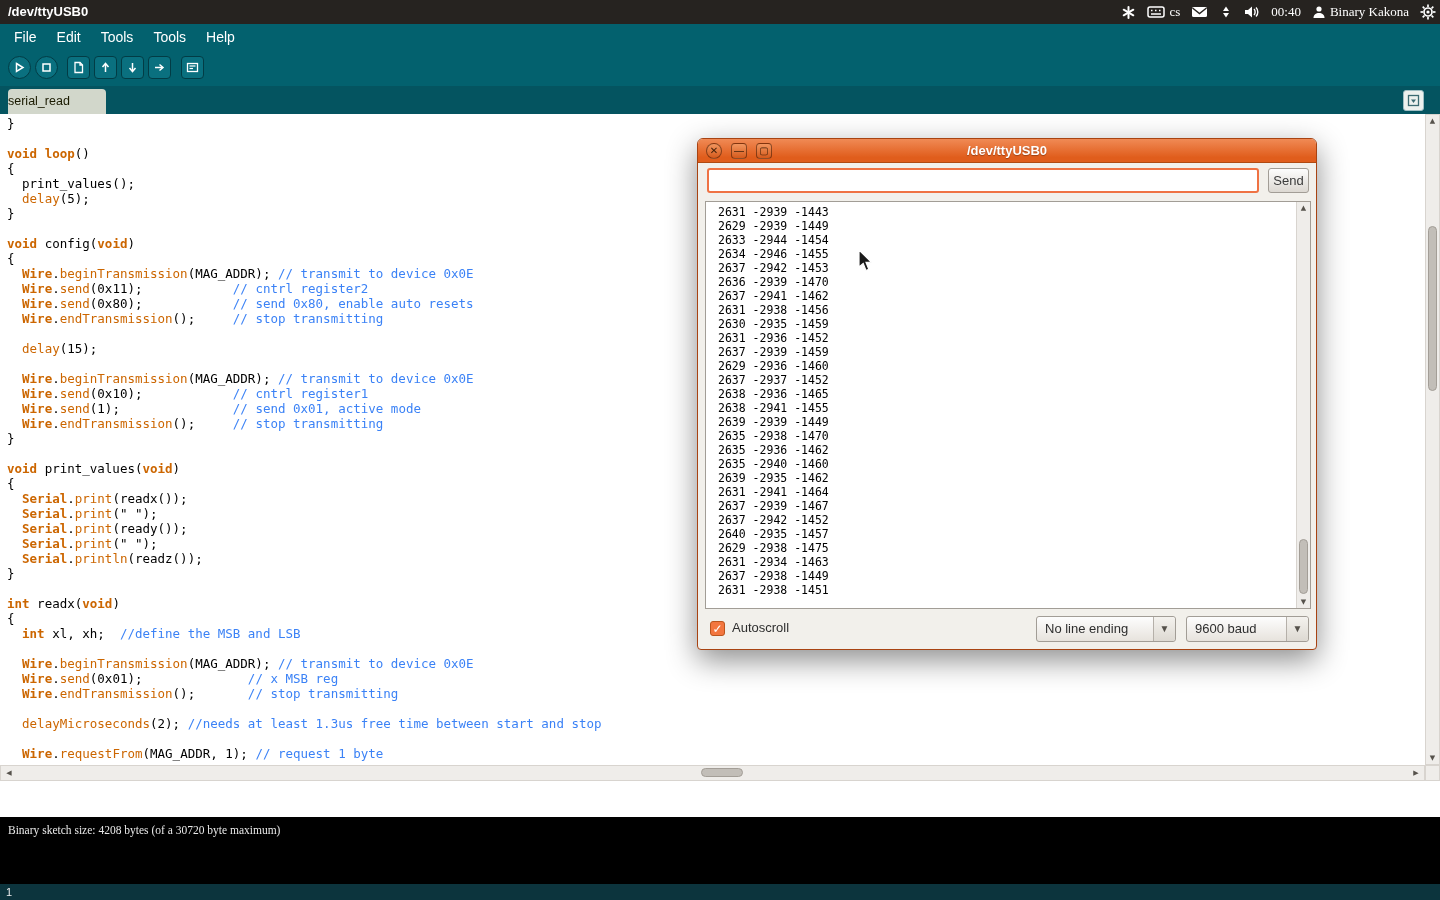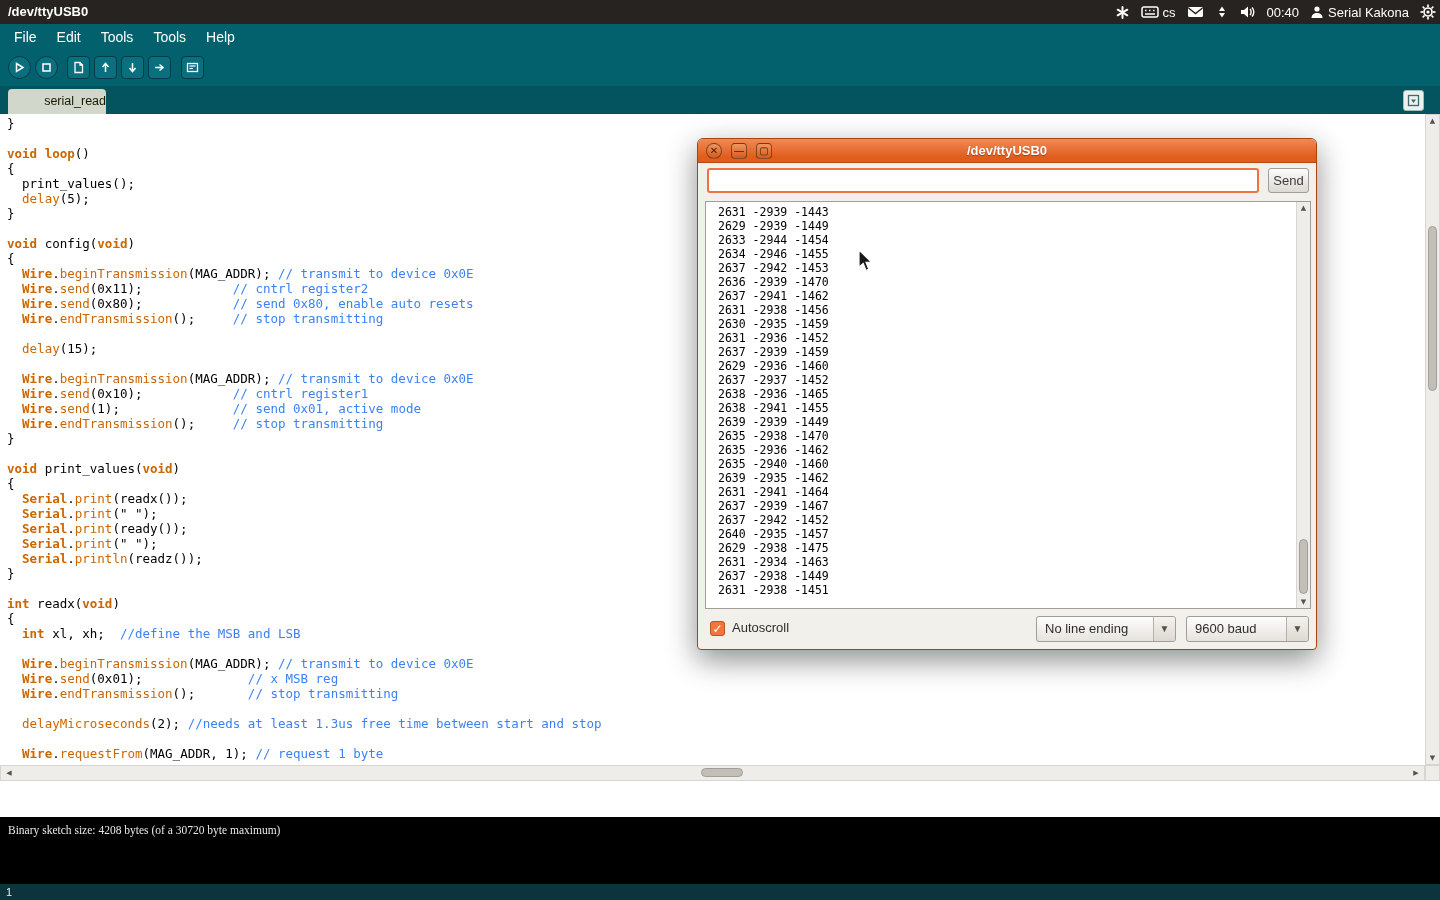--- a/index.html
+++ b/index.html
@@ -4,33 +4,33 @@
 <style>
   * { margin:0; padding:0; box-sizing:border-box; }
   html,body { width:1440px; height:900px; overflow:hidden; background:#000; }
   body { font-family:"Liberation Sans", sans-serif; }
   #screen { position:relative; width:1440px; height:900px; background:#fff; overflow:hidden; }
 
   
   #panel { position:absolute; left:0; top:0; width:1440px; height:24px; background:#262320; color:#fff; }
   #panel-title { position:absolute; left:8px; top:0; line-height:24px; font-size:13px; font-weight:bold; }
   #tray { position:absolute; right:4px; top:0; height:24px; display:flex; align-items:center; gap:11px; font-size:13px; color:#fff; }
-  .tray-item { display:flex; align-items:center; gap:4px; height:24px; }
+  .tray-item { display:flex; align-items:center; gap:4px; height:24px;font-family:Liberation Serif, serif; }
   .tray-item svg { display:block; }
 
   
   #menubar { position:absolute; left:0; top:24px; width:1440px; height:26px; background:#03616e; display:flex; align-items:center; padding-left:4px; }
   .menu-item { color:#fff; font-size:14px; padding:0 10px; line-height:26px; }
   #toolbar { position:absolute; left:0; top:50px; width:1440px; height:36px; background:#03616e; }
   .tbtn { position:absolute; top:6px; width:23px; height:23px; background:#0a707f; border:1px solid #023c45; border-radius:4px; display:flex; align-items:center; justify-content:center; }
   .tbtn.round { border-radius:50%; }
   .tbtn svg { display:block; }
 
   #tabbar { position:absolute; left:0; top:86px; width:1440px; height:28px; background:#045460; }
-  #tab-active { position:absolute; left:8px; top:3px; width:98px; height:25px; background:#d2d7cb; border-radius:4px 4px 0 0; text-align:right; line-height:25px; font-size:12.5px; color:#1a1a00; }
+  #tab-active { position:absolute; left:8px; top:3px; width:98px; height:25px; background:#d2d7cb; border-radius:4px 4px 0 0; text-align:left; line-height:25px; font-size:12.5px; color:#1a1a00; }
   #tab-menu-btn { position:absolute; right:16px; top:4px; width:21px; height:21px; background:#edf1ee; border:1px solid #9fbec3; border-radius:3px; display:flex; align-items:center; justify-content:center; }
 
   
   #editor { position:absolute; left:0; top:114px; width:1425px; height:651px; background:#ffffff; overflow:hidden; }
   #code-lines { padding:2px 0 0 7px; font-family:"DejaVu Sans Mono", monospace; font-size:12.5px; line-height:15px; color:#000; white-space:pre; }
   .kw1 { color:#CC6600; font-weight:bold; }
   .kw2 { color:#CC6600; }
   .com { color:#3b82f6; }
 
   
@@ -124,21 +124,21 @@
             <path d="M10 4 C11.5 5.5 11.5 8.5 10 10" fill="none" stroke="#fff" stroke-width="1.4"></path>
             <path d="M12 2.5 C14.4 5 14.4 9 12 11.5" fill="none" stroke="#fff" stroke-width="1.4"></path>
           </svg>
       </span>
       <span class="tray-item">00:40</span>
       <span class="tray-item">
         <svg width="14" height="14" viewBox="0 0 14 14">
             <circle cx="7" cy="4" r="2.6" fill="#fff"></circle>
             <path d="M1.5 13 C1.5 9.5 4 8 7 8 C10 8 12.5 9.5 12.5 13 Z" fill="#fff"></path>
           </svg>
-        <span>Serial Kakona</span>
+        <span>Binary Kakona</span>
       </span>
       <span class="tray-item">
         <svg width="16" height="16" viewBox="0 0 16 16">
             <g stroke="#fff" stroke-width="1.7">
               <circle cx="8" cy="8" r="4" fill="none"></circle>
               <line x1="8" y1="0.5" x2="8" y2="3"></line>
               <line x1="8" y1="13" x2="8" y2="15.5"></line>
               <line x1="0.5" y1="8" x2="3" y2="8"></line>
               <line x1="13" y1="8" x2="15.5" y2="8"></line>
               <line x1="2.7" y1="2.7" x2="4.5" y2="4.5"></line>

